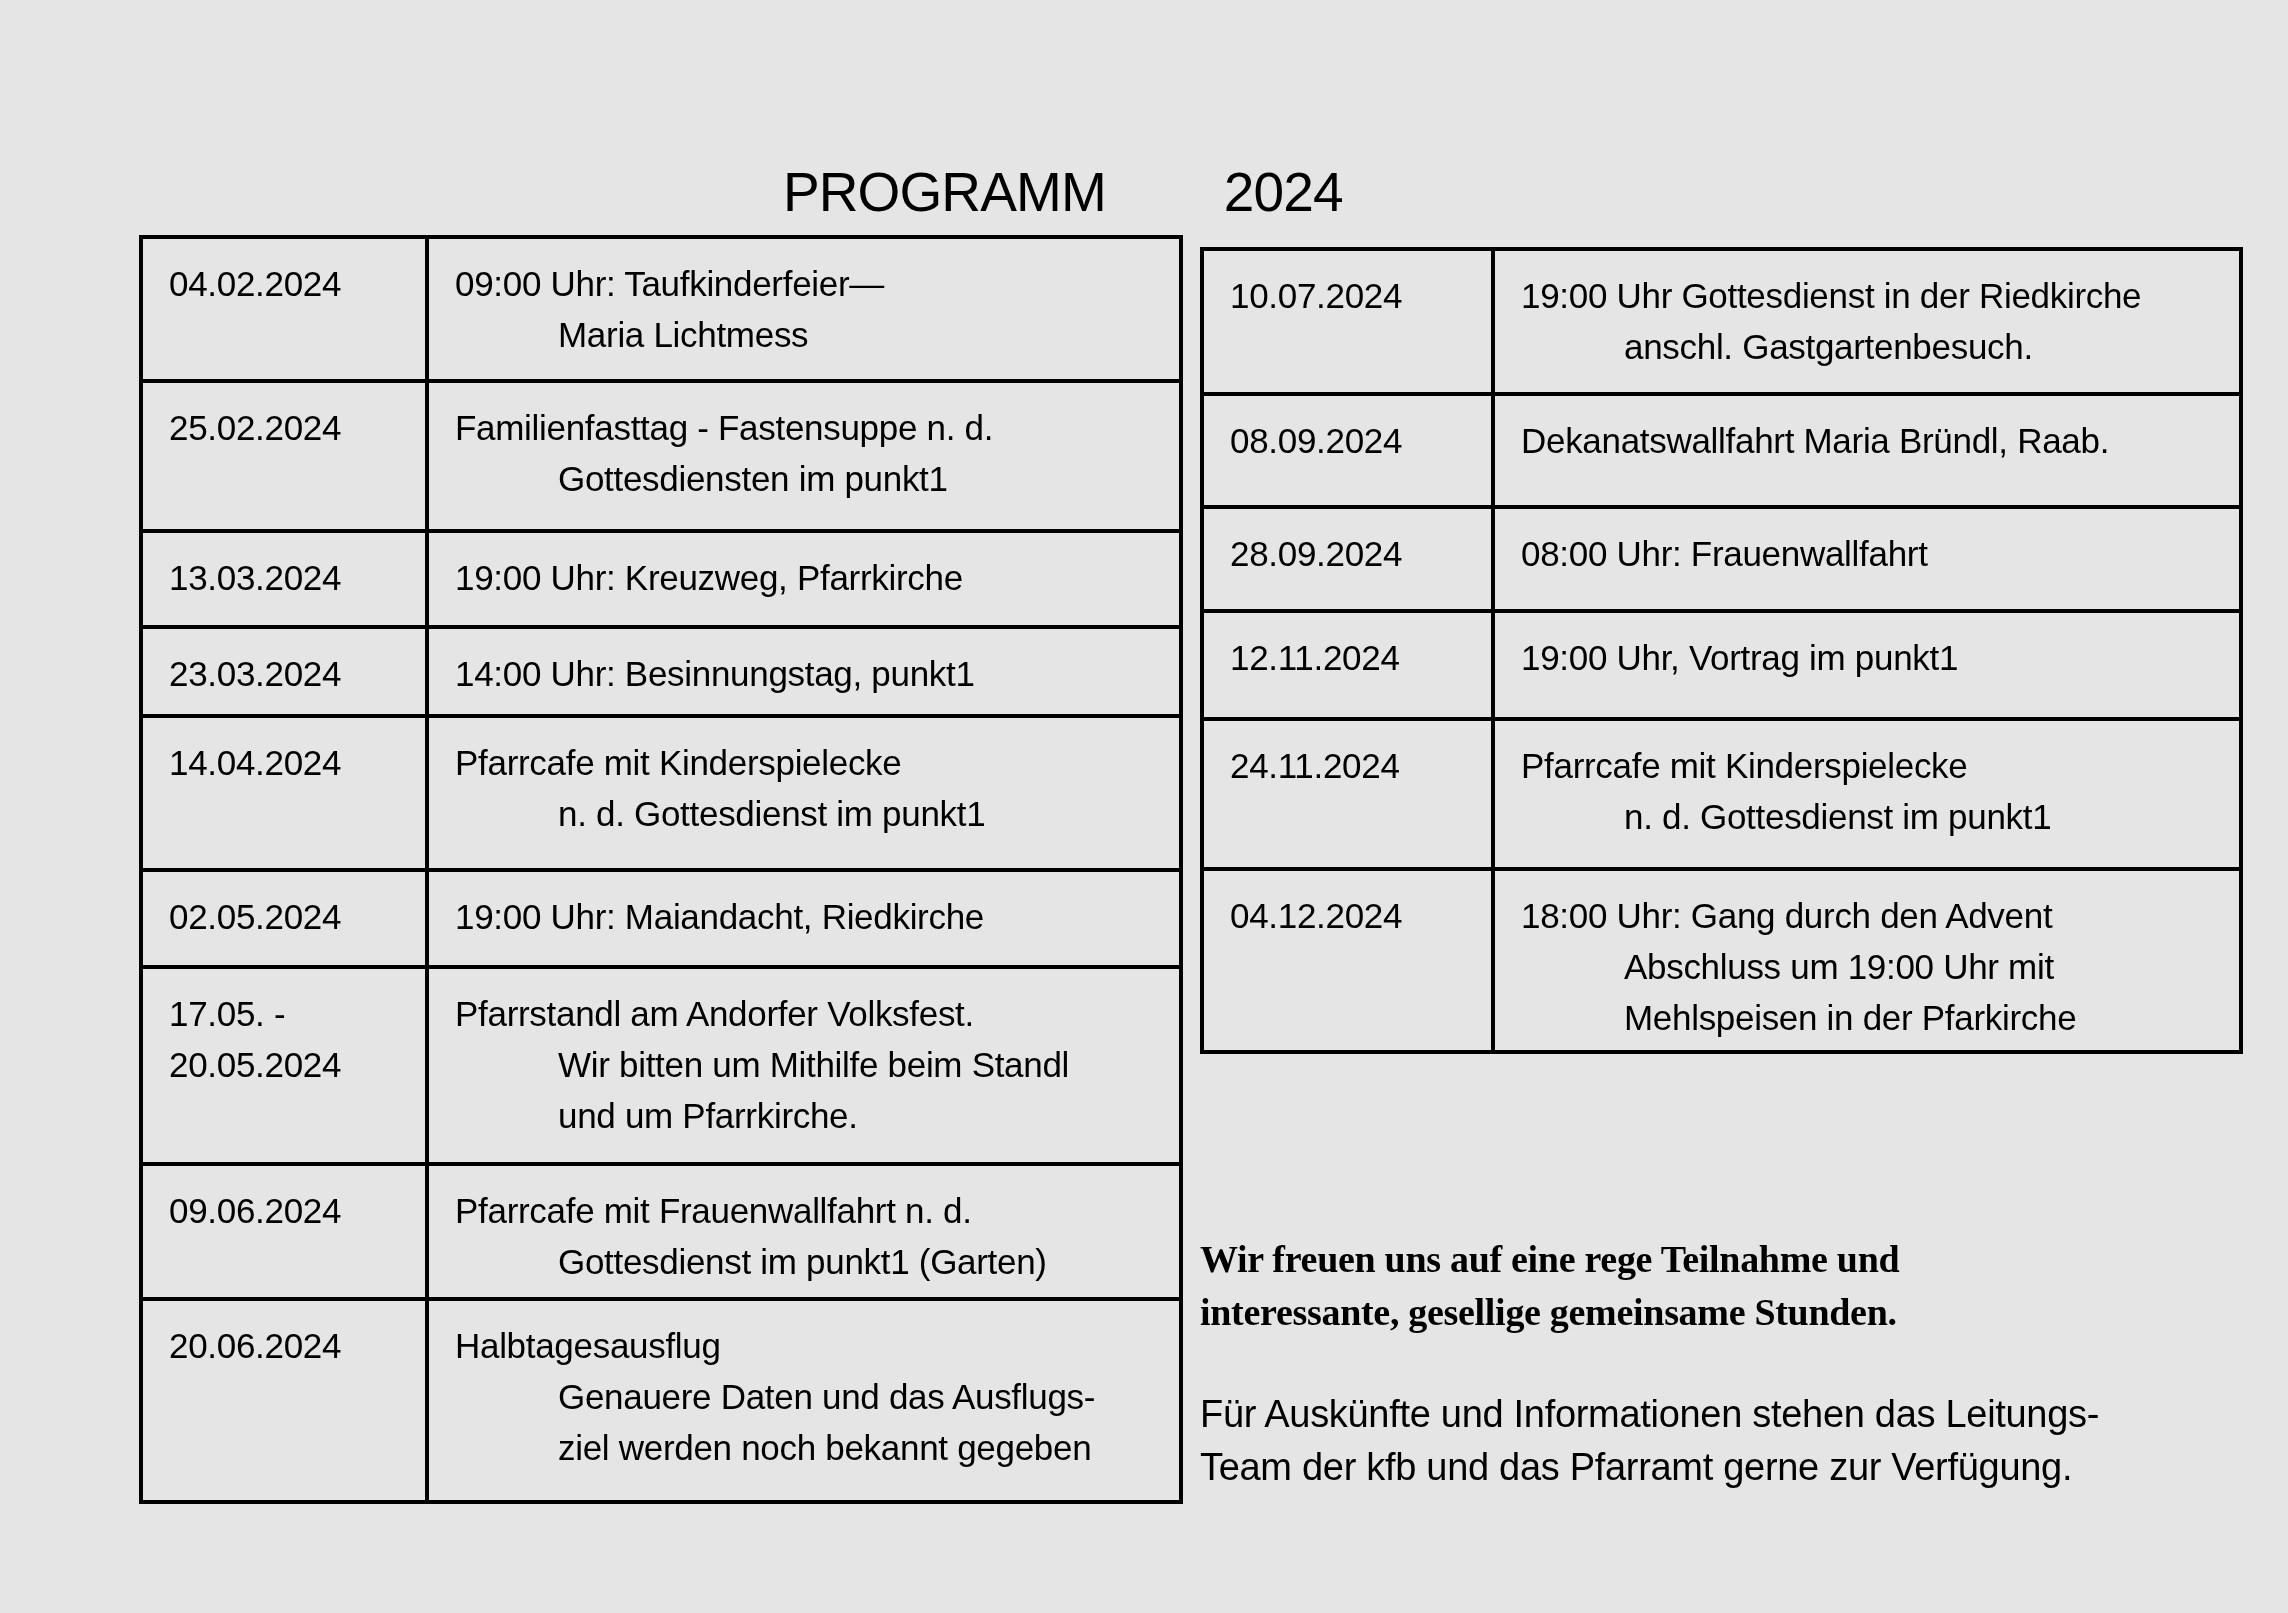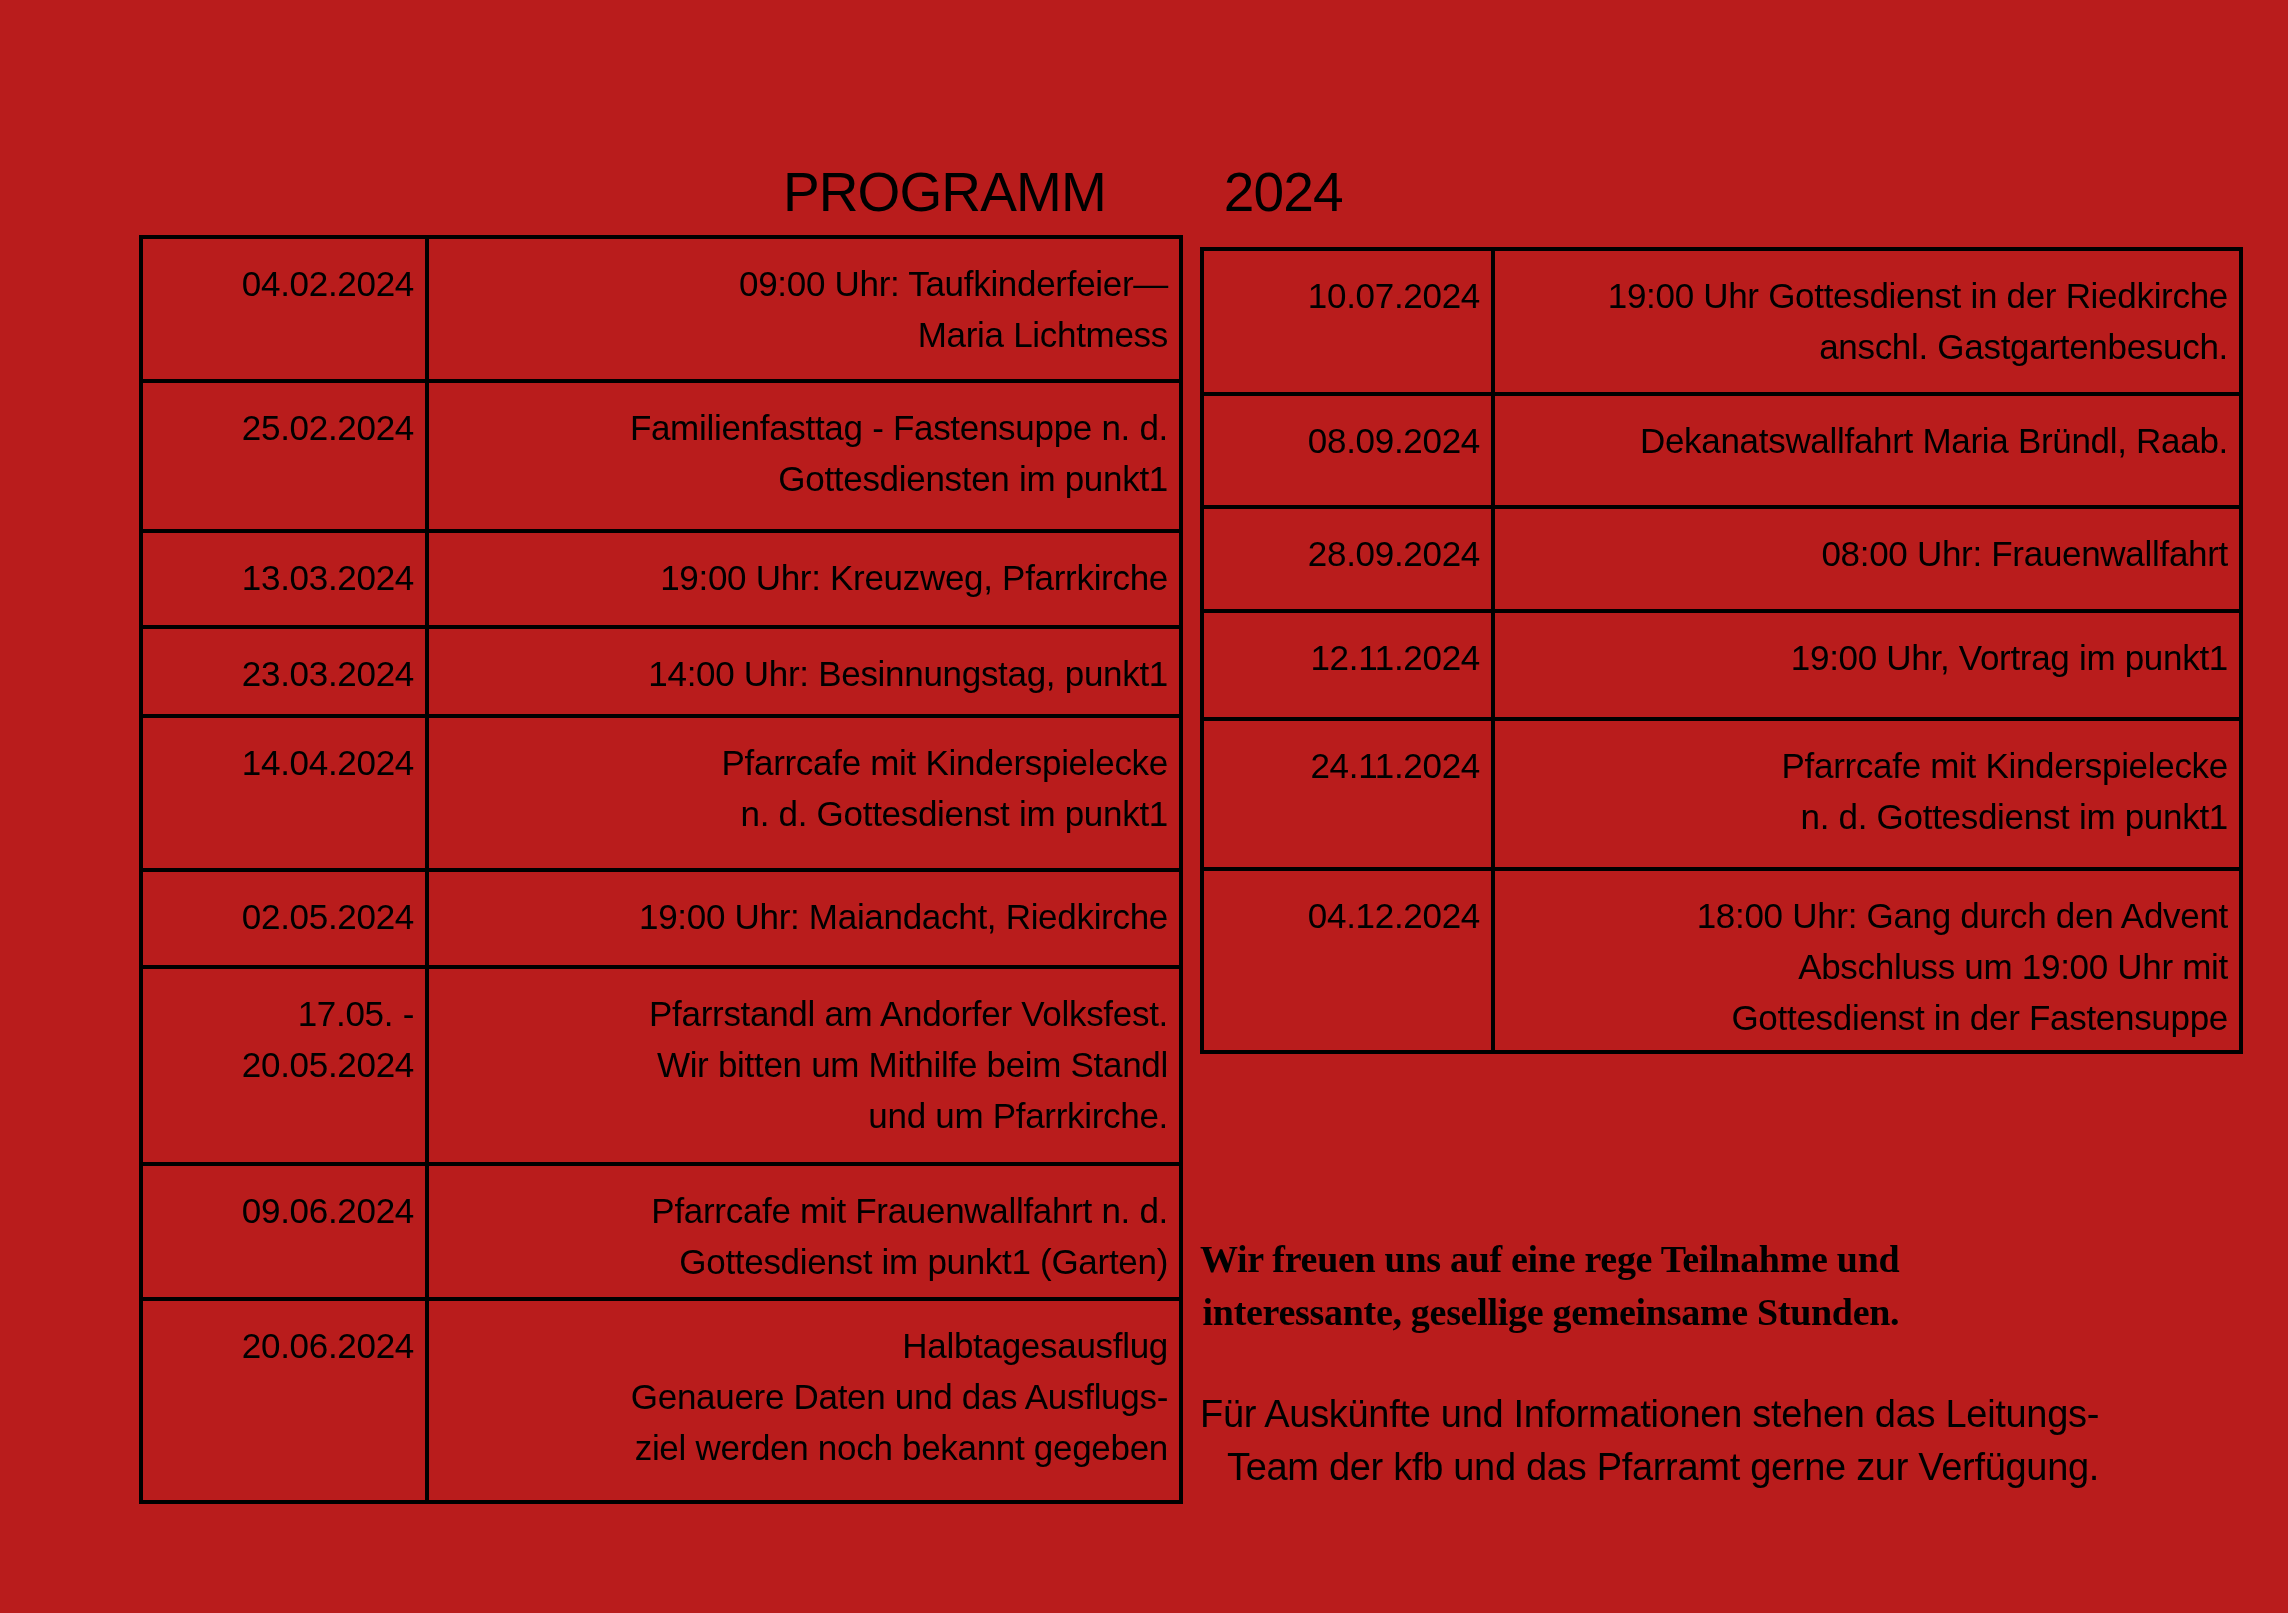--- a/index.html
+++ b/index.html
@@ -4,25 +4,24 @@
 <style>
   html, body {
     margin: 0;
     padding: 0;
     background: #ffffff;
   }
   #page {
     position: relative;
     width: 2289px;
     height: 1613px;
-    background: #b91c1c;
+    background: #e5e5e5;
     color: #000000;
     font-family: "Liberation Sans", sans-serif;
     overflow: hidden;
-    text-align: right;
   }
 
   
   .title {
     position: absolute;
     left: 783px;
     top: 159px;
     display: flex;
     gap: 118px;
     font-size: 55px;
@@ -219,21 +218,21 @@
           <span class="line indent">n. d. Gottesdienst im punkt1</span>
         </td>
       </tr>
       <tr style="height:178px">
         <td class="date-cell">
             <span class="line">04.12.2024</span>
           </td>
         <td class="desc-cell">
           <span class="line">18:00 Uhr: Gang durch den Advent</span>
           <span class="line indent">Abschluss um 19:00 Uhr mit</span>
-          <span class="line indent">Gottesdienst in der Fastensuppe</span>
+          <span class="line indent">Mehlspeisen in der Pfarkirche</span>
         </td>
       </tr>
     </tbody>
   </table>
 
   <div class="footer-bold">
     <span class="line">Wir freuen uns auf eine rege Teilnahme und</span>
     <span class="line">interessante, gesellige gemeinsame Stunden.</span>
   </div>
 

